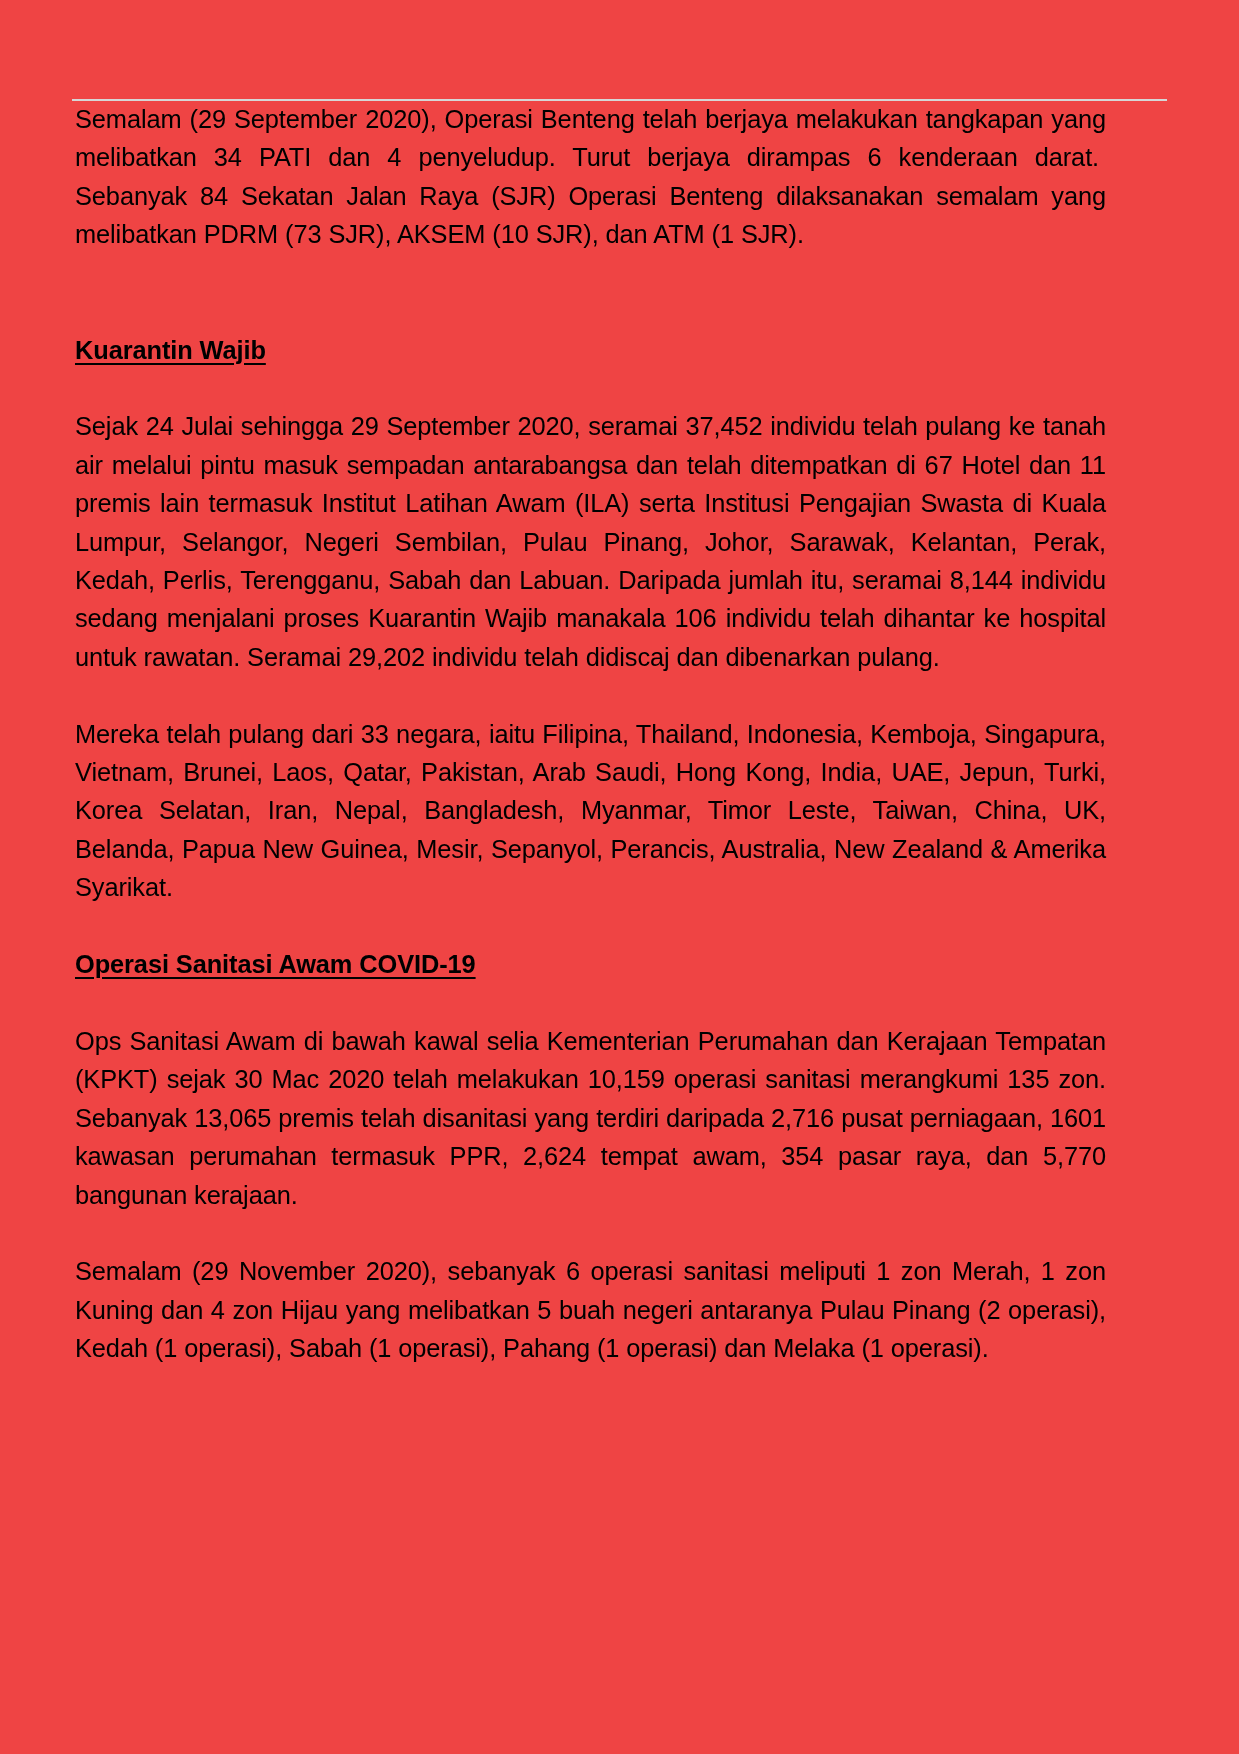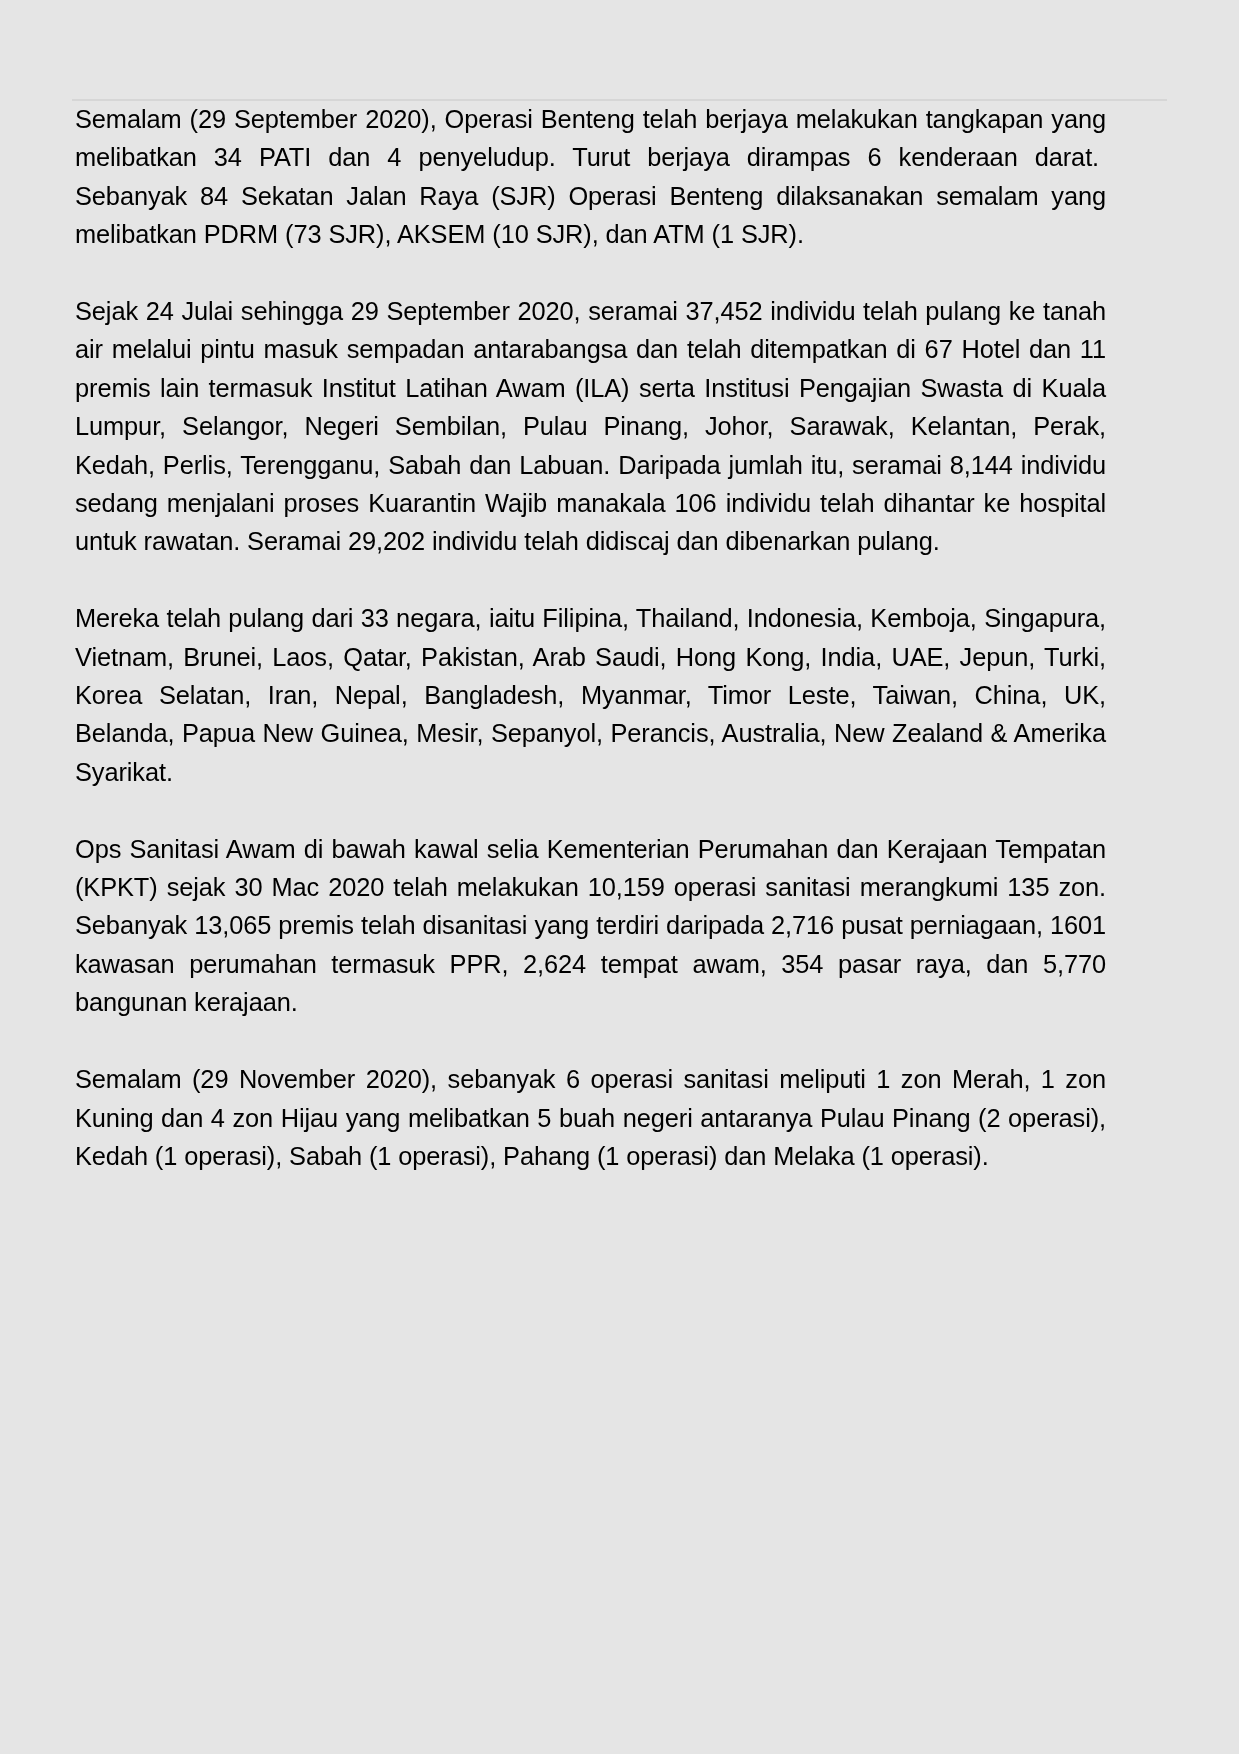--- a/index.html
+++ b/index.html
@@ -11,21 +11,21 @@
       height: 1754px;
       background: #ffffff;
       color: #000000;
       font-family: "Liberation Sans", "DejaVu Sans", sans-serif;
       position: relative;
       overflow: hidden;
     }
     .page {
       position: absolute;
       inset: 0;
-      background: #e5e5e5;
+      background: #ef4444;
     }
     .header-rule {
       position: absolute;
       left: 72px;
       top: 99px;
       width: 1095px;
       height: 2px;
       background: #d6d6d6;
     }
     .content {
@@ -62,24 +62,26 @@
 
 <div class="page">
 
   <div class="header-rule"></div>
 
   <div class="content">
 
     <p class="para">Semalam (29 September 2020), Operasi Benteng telah berjaya melakukan tangkapan yang melibatkan 34 PATI dan 4 penyeludup. Turut berjaya dirampas 6 kenderaan darat.&nbsp; Sebanyak 84 Sekatan Jalan Raya (SJR) Operasi Benteng dilaksanakan semalam yang melibatkan PDRM (73 SJR), AKSEM (10 SJR), dan ATM (1 SJR).</p>
 
 
+    <h2 class="heading extra-gap">Kuarantin Wajib</h2>
 
     <p class="para">Sejak 24 Julai sehingga 29 September 2020, seramai 37,452 individu telah pulang ke tanah air melalui pintu masuk sempadan antarabangsa dan telah ditempatkan di 67 Hotel dan 11 premis lain termasuk Institut Latihan Awam (ILA) serta Institusi Pengajian Swasta di Kuala Lumpur, Selangor, Negeri Sembilan, Pulau Pinang, Johor, Sarawak, Kelantan, Perak, Kedah, Perlis, Terengganu, Sabah dan Labuan. Daripada jumlah itu, seramai 8,144 individu sedang menjalani proses Kuarantin Wajib manakala 106 individu telah dihantar ke hospital untuk rawatan. Seramai 29,202 individu telah didiscaj dan dibenarkan pulang.</p>
 
     <p class="para">Mereka telah pulang dari 33 negara, iaitu Filipina, Thailand, Indonesia, Kemboja, Singapura, Vietnam, Brunei, Laos, Qatar, Pakistan, Arab Saudi, Hong Kong, India, UAE, Jepun, Turki, Korea Selatan, Iran, Nepal, Bangladesh, Myanmar, Timor Leste, Taiwan, China, UK, Belanda, Papua New Guinea, Mesir, Sepanyol, Perancis, Australia, New Zealand &amp; Amerika Syarikat.</p>
 
+    <h2 class="heading">Operasi Sanitasi Awam COVID-19</h2>
 
     <p class="para">Ops Sanitasi Awam di bawah kawal selia Kementerian Perumahan dan Kerajaan Tempatan (KPKT) sejak 30 Mac 2020 telah melakukan 10,159 operasi sanitasi merangkumi 135 zon. Sebanyak 13,065 premis telah disanitasi yang terdiri daripada 2,716 pusat perniagaan, 1601 kawasan perumahan termasuk PPR, 2,624 tempat awam, 354 pasar raya, dan 5,770 bangunan kerajaan.</p>
 
     <p class="para">Semalam (29 November 2020), sebanyak 6 operasi sanitasi meliputi 1 zon Merah, 1 zon Kuning dan 4 zon Hijau yang melibatkan 5 buah negeri antaranya Pulau Pinang (2 operasi), Kedah (1 operasi), Sabah (1 operasi), Pahang (1 operasi) dan Melaka (1 operasi).</p>
 
   </div>
 </div>
 
 </body></html>

